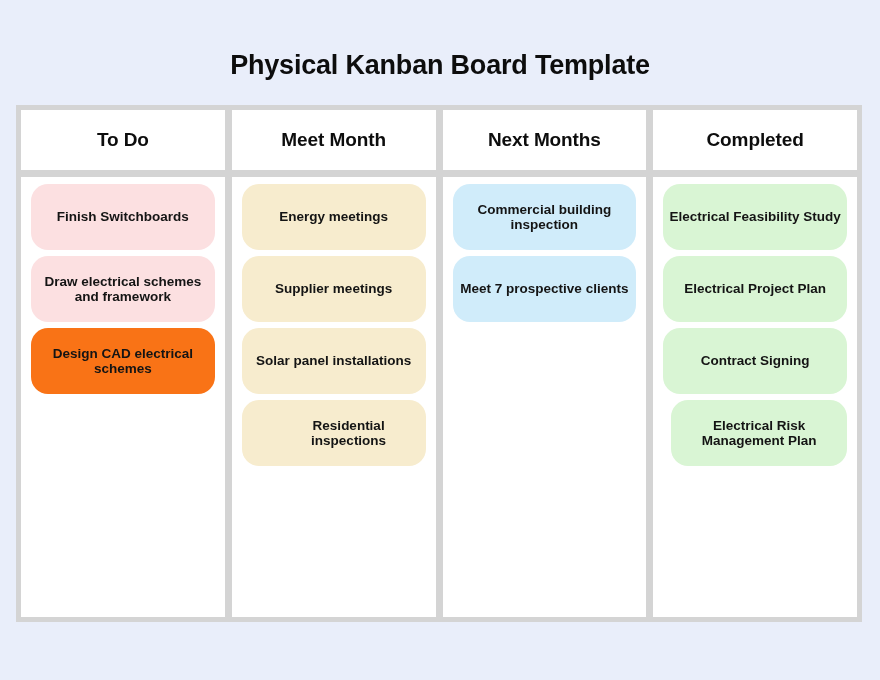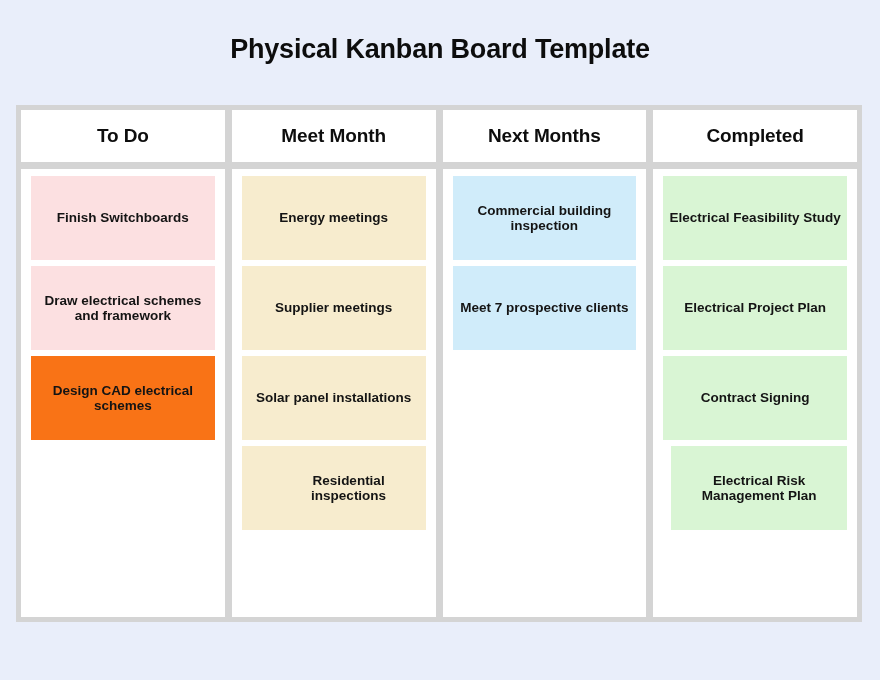--- a/index.html
+++ b/index.html
@@ -14,21 +14,21 @@
     overflow: hidden;
   }
   .page {
     position: relative;
     width: 880px;
     height: 680px;
     box-sizing: border-box;
   }
   .page-title {
     position: absolute;
-    top: 34px;
+    top: 50px;
     left: 0;
     width: 880px;
     text-align: center;
     font-size: 27px;
     font-weight: bold;
     letter-spacing: -0.2px;
     color: #0d0d0d;
   }
   .board {
     position: absolute;
@@ -39,21 +39,21 @@
     background: #d4d4d4;
     box-sizing: border-box;
     display: flex;
     flex-direction: column;
     padding: 5px;
     gap: 7px;
   }
   .header-row {
     display: flex;
     gap: 7px;
-    height: 52px;
+    height: 60px;
     flex: 0 0 auto;
   }
   .body-row {
     display: flex;
     gap: 7px;
     flex: 1 1 auto;
     min-height: 0;
   }
   .col-header {
     flex: 1 1 0;
@@ -70,32 +70,33 @@
     flex: 1 1 0;
     background: #ffffff;
     box-sizing: border-box;
     padding: 7px 10px 10px 10px;
     display: flex;
     flex-direction: column;
     gap: 6px;
     overflow: hidden;
   }
   .card {
-    height: 84px;
+    height: 66px;
     flex: 0 0 auto;
     display: flex;
     align-items: center;
     justify-content: center;
     text-align: center;
     font-size: 13.5px;
     font-weight: bold;
     line-height: 1.12;
     color: #141414;
     padding: 2px 6px;
     box-sizing: border-box;
+    border-radius: 17px;
   }
 </style>
 </head>
 <body style="background: rgb(233, 238, 250);">
 
 <div class="page">
 
   <div class="page-title">Physical Kanban Board Template</div>
 
   <div class="board" style="background: rgb(212, 212, 212);">

